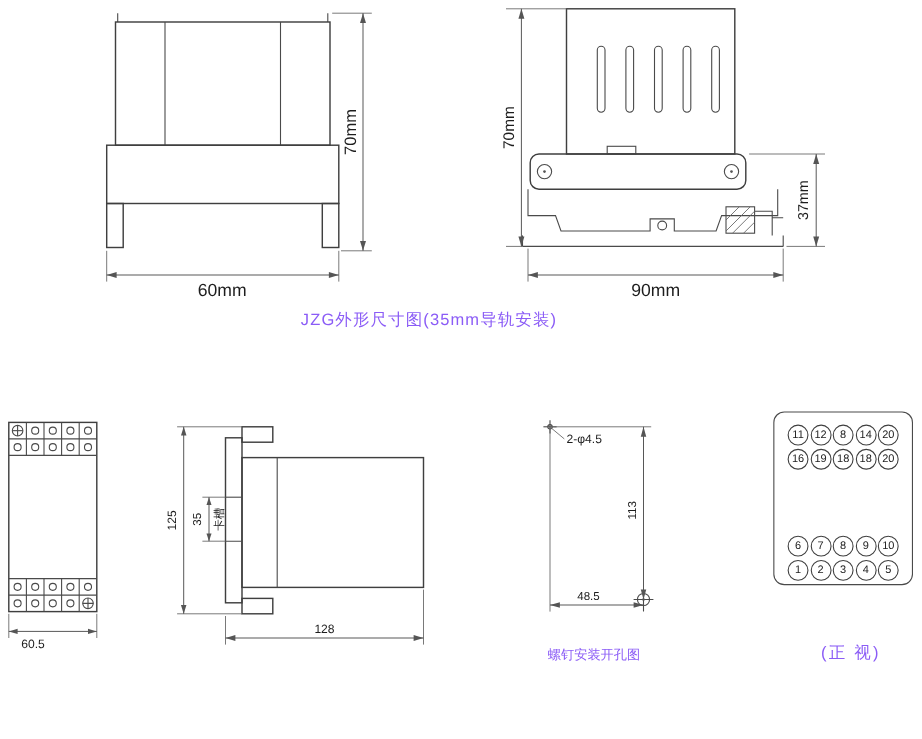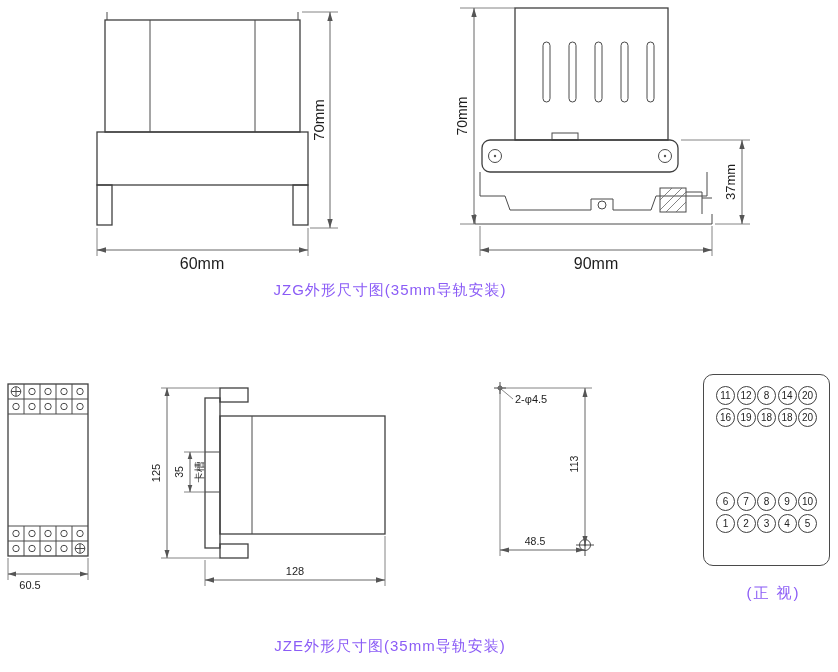--- a/index.html
+++ b/index.html
@@ -8,21 +8,21 @@
   svg{position:absolute;overflow:visible;}
   .outline{fill:none;stroke:#3f3f3f;stroke-width:1.3;}
   .thin{fill:none;stroke:#4a4a4a;stroke-width:1;}
   .dim{fill:none;stroke:#555;stroke-width:0.9;}
   .ref{fill:none;stroke:#666;stroke-width:0.8;}
   .arr{fill:#555;stroke:none;}
   .dimtxt{fill:#1d1d1d;stroke:none;}
   .caption{position:absolute;text-align:center;color:#8b5cf6;letter-spacing:1px;}
   .cap-lg{font-size:15px;}
   .cap-sm{font-size:12px;letter-spacing:0;}
-  .panel{position:absolute;left:703px;top:374px;width:127px;height:192px;
+  .panel{position:absolute;left:703px;top:374px;width:127px;height:158px;
          border:1.6px solid #4a4a4a;border-radius:10px;box-sizing:border-box;
          display:flex;flex-direction:column;align-items:center;padding-top:11px;}
   .trow{display:flex;gap:1.5px;margin-bottom:3px;}
   .tc{width:19px;height:19px;border:1.2px solid #3f3f3f;border-radius:50%;
       display:flex;align-items:center;justify-content:center;font-size:10px;color:#222;box-sizing:border-box;}
   .spacer{height:62px;}
 </style>
 </head>
 <body>
 
@@ -229,20 +229,21 @@
     </g>
     <g>
       <line class="ref" x1="20" y1="16" x2="20" y2="184"></line>
       <line class="dim" x1="20" y1="178" x2="105" y2="178"></line>
       <polygon class="arr" points="20,178 29,175.5 29,180.5"></polygon>
       <polygon class="arr" points="105,178 96,175.5 96,180.5"></polygon>
       <text class="dimtxt" x="55" y="173" font-size="10.5" text-anchor="middle">48.5</text>
     </g>
   </svg>
 
+  <div class="caption cap-sm" style="left:455px;top:587px;width:170px;">螺钉安装开孔图</div>
 
   <div class="panel">
     <div class="trow">
       <span class="tc">11</span>
       <span class="tc">12</span>
       <span class="tc">8</span>
       <span class="tc">14</span>
       <span class="tc">20</span>
     </div>
     <div class="trow">
@@ -264,15 +265,14 @@
       <span class="tc">1</span>
       <span class="tc">2</span>
       <span class="tc">3</span>
       <span class="tc">4</span>
       <span class="tc">5</span>
     </div>
   </div>
 
   <div class="caption cap-lg" style="left:710px;top:584px;width:127px;letter-spacing:2px;">(正 视)</div>
 
-  <div class="caption cap-lg" style="left:225px;top:637px;width:330px;">JZE外形尺寸图(35mm导轨安装)</div>
 
 </div>
 
 </body></html>

